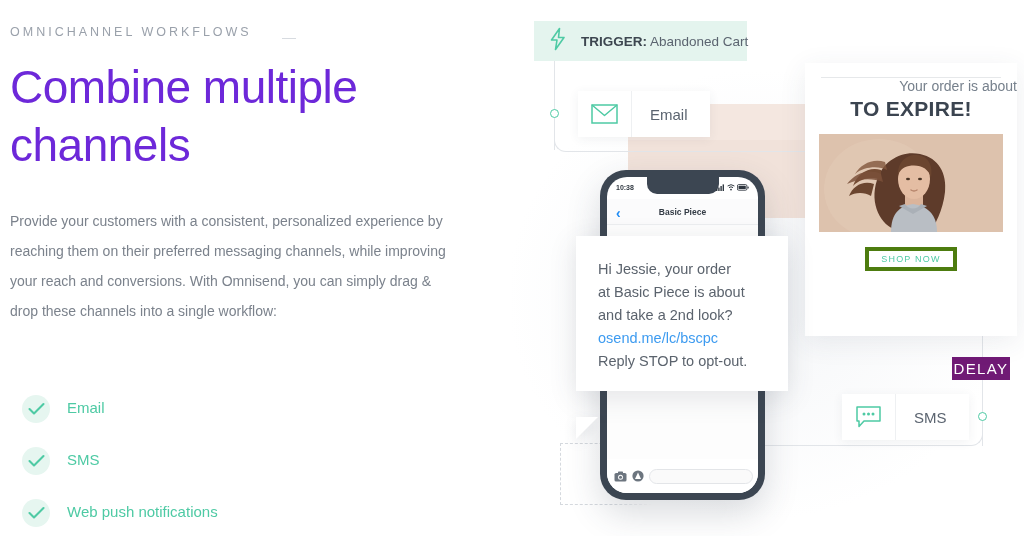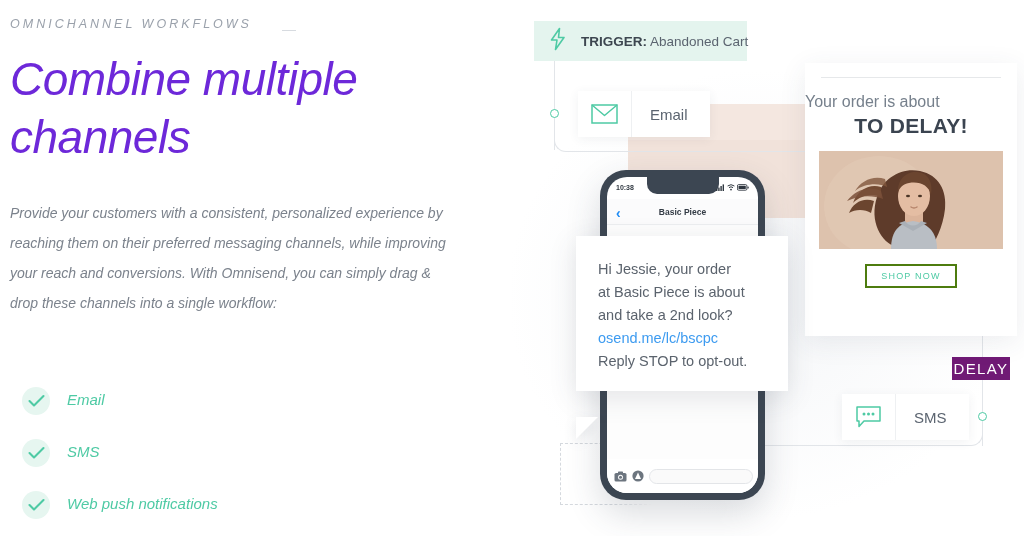--- a/index.html
+++ b/index.html
@@ -3,21 +3,21 @@
 <meta charset="utf-8">
 <style>
   * { margin:0; padding:0; box-sizing:border-box; }
   html, body {
     width:1024px; height:536px; overflow:hidden; background:#ffffff;
     font-family:"Liberation Sans", sans-serif;
   }
   .page { position:relative; width:1024px; height:536px; background:#fff; }
 
   
-  .left { position:absolute; left:10px; top:4px; width:470px; height:432px;font-style:italic; }
+  .left { position:absolute; left:10px; top:12px; width:470px; height:432px; }
 
   .eyebrow {
     position:absolute; left:0; top:13px;
     font-size:12.5px; letter-spacing:3.0px; color:#9aa1ab;
     font-weight:400; white-space:nowrap;
   }
   .eyebrow-dash {
     position:absolute; left:272px; top:26px; width:14px; height:1px;
     background:#d7dbe0;
   }
@@ -139,32 +139,32 @@
   }
   .ec-logo {
     margin-top:19px; text-align:center; font-size:10.5px; letter-spacing:3.2px;
     color:#2f3740; font-weight:600;
   }
   .ec-logo .dia {
     display:inline-block; width:5px; height:5px; background:#2f3740;
     transform:rotate(45deg); margin:0 2px 1px 2px; vertical-align:middle;
   }
   .ec-rule { margin:14px 16px 0 16px; height:1px; background:#e6e8ea; }
-  .ec-sub { margin-top:15px; text-align:left; font-size:16px; color:#76808c; }
+  .ec-sub { text-align:right; font-size:14px; color:#76808c; }
   .ec-head {
     margin-top:3px; text-align:center; font-size:21px; font-weight:700;
     color:#3b4450; letter-spacing:0.3px;
   }
   .ec-photo {
     margin:13px 14px 0 14px; height:98px; position:relative; overflow:hidden;
     background:linear-gradient(160deg,#e0c6b3 0%, #d6b69f 55%, #cfae96 100%);
   }
   .ec-shop {
     margin:15px auto 0 auto; width:92px; height:24px;
-    border:2px solid #4d7c0f; display:flex; align-items:center; justify-content:center;
+    border:4px solid #4d7c0f; display:flex; align-items:center; justify-content:center;
     font-size:9px; letter-spacing:1.2px; color:#4ecaa4;
   }
 
   
   .phone {
     position:absolute; left:88px; top:170px; width:165px; height:330px;
     background:#3c4652; border-radius:26px; padding:7px;
     box-shadow:0 14px 34px rgba(50,60,75,0.18);
   }
   .phone-screen {
@@ -308,21 +308,21 @@
         </svg>
       </span>
       <span class="node-label">SMS</span>
     </div>
 
     <div class="delay-badge">DELAY</div>
 
     <div class="email-card">
       <div class="ec-rule"></div>
       <div class="ec-sub">Your order is about</div>
-      <div class="ec-head">TO DELAY!</div>
+      <div class="ec-head">TO EXPIRE!</div>
 
       <div class="ec-photo">
         <svg width="100%" height="100%" viewBox="0 0 184 98" preserveAspectRatio="xMidYMid slice">
           <rect width="184" height="98" fill="#ddc2ad"></rect>
           <ellipse cx="60" cy="55" rx="55" ry="50" fill="#e2c9b6" opacity="0.6"></ellipse>
 
           <path d="M78 96 C62 92 50 70 58 46 C64 26 84 16 101 20 C120 24 128 40 126 58 C124 76 116 92 110 98 Z" fill="#5e3b2a"></path>
           <path d="M55 50 C44 46 34 52 30 62 C36 58 46 58 52 62 Z" fill="#6b452f"></path>
           <path d="M62 36 C50 32 38 40 34 52 C42 44 54 42 62 46 Z" fill="#744b33"></path>
 

